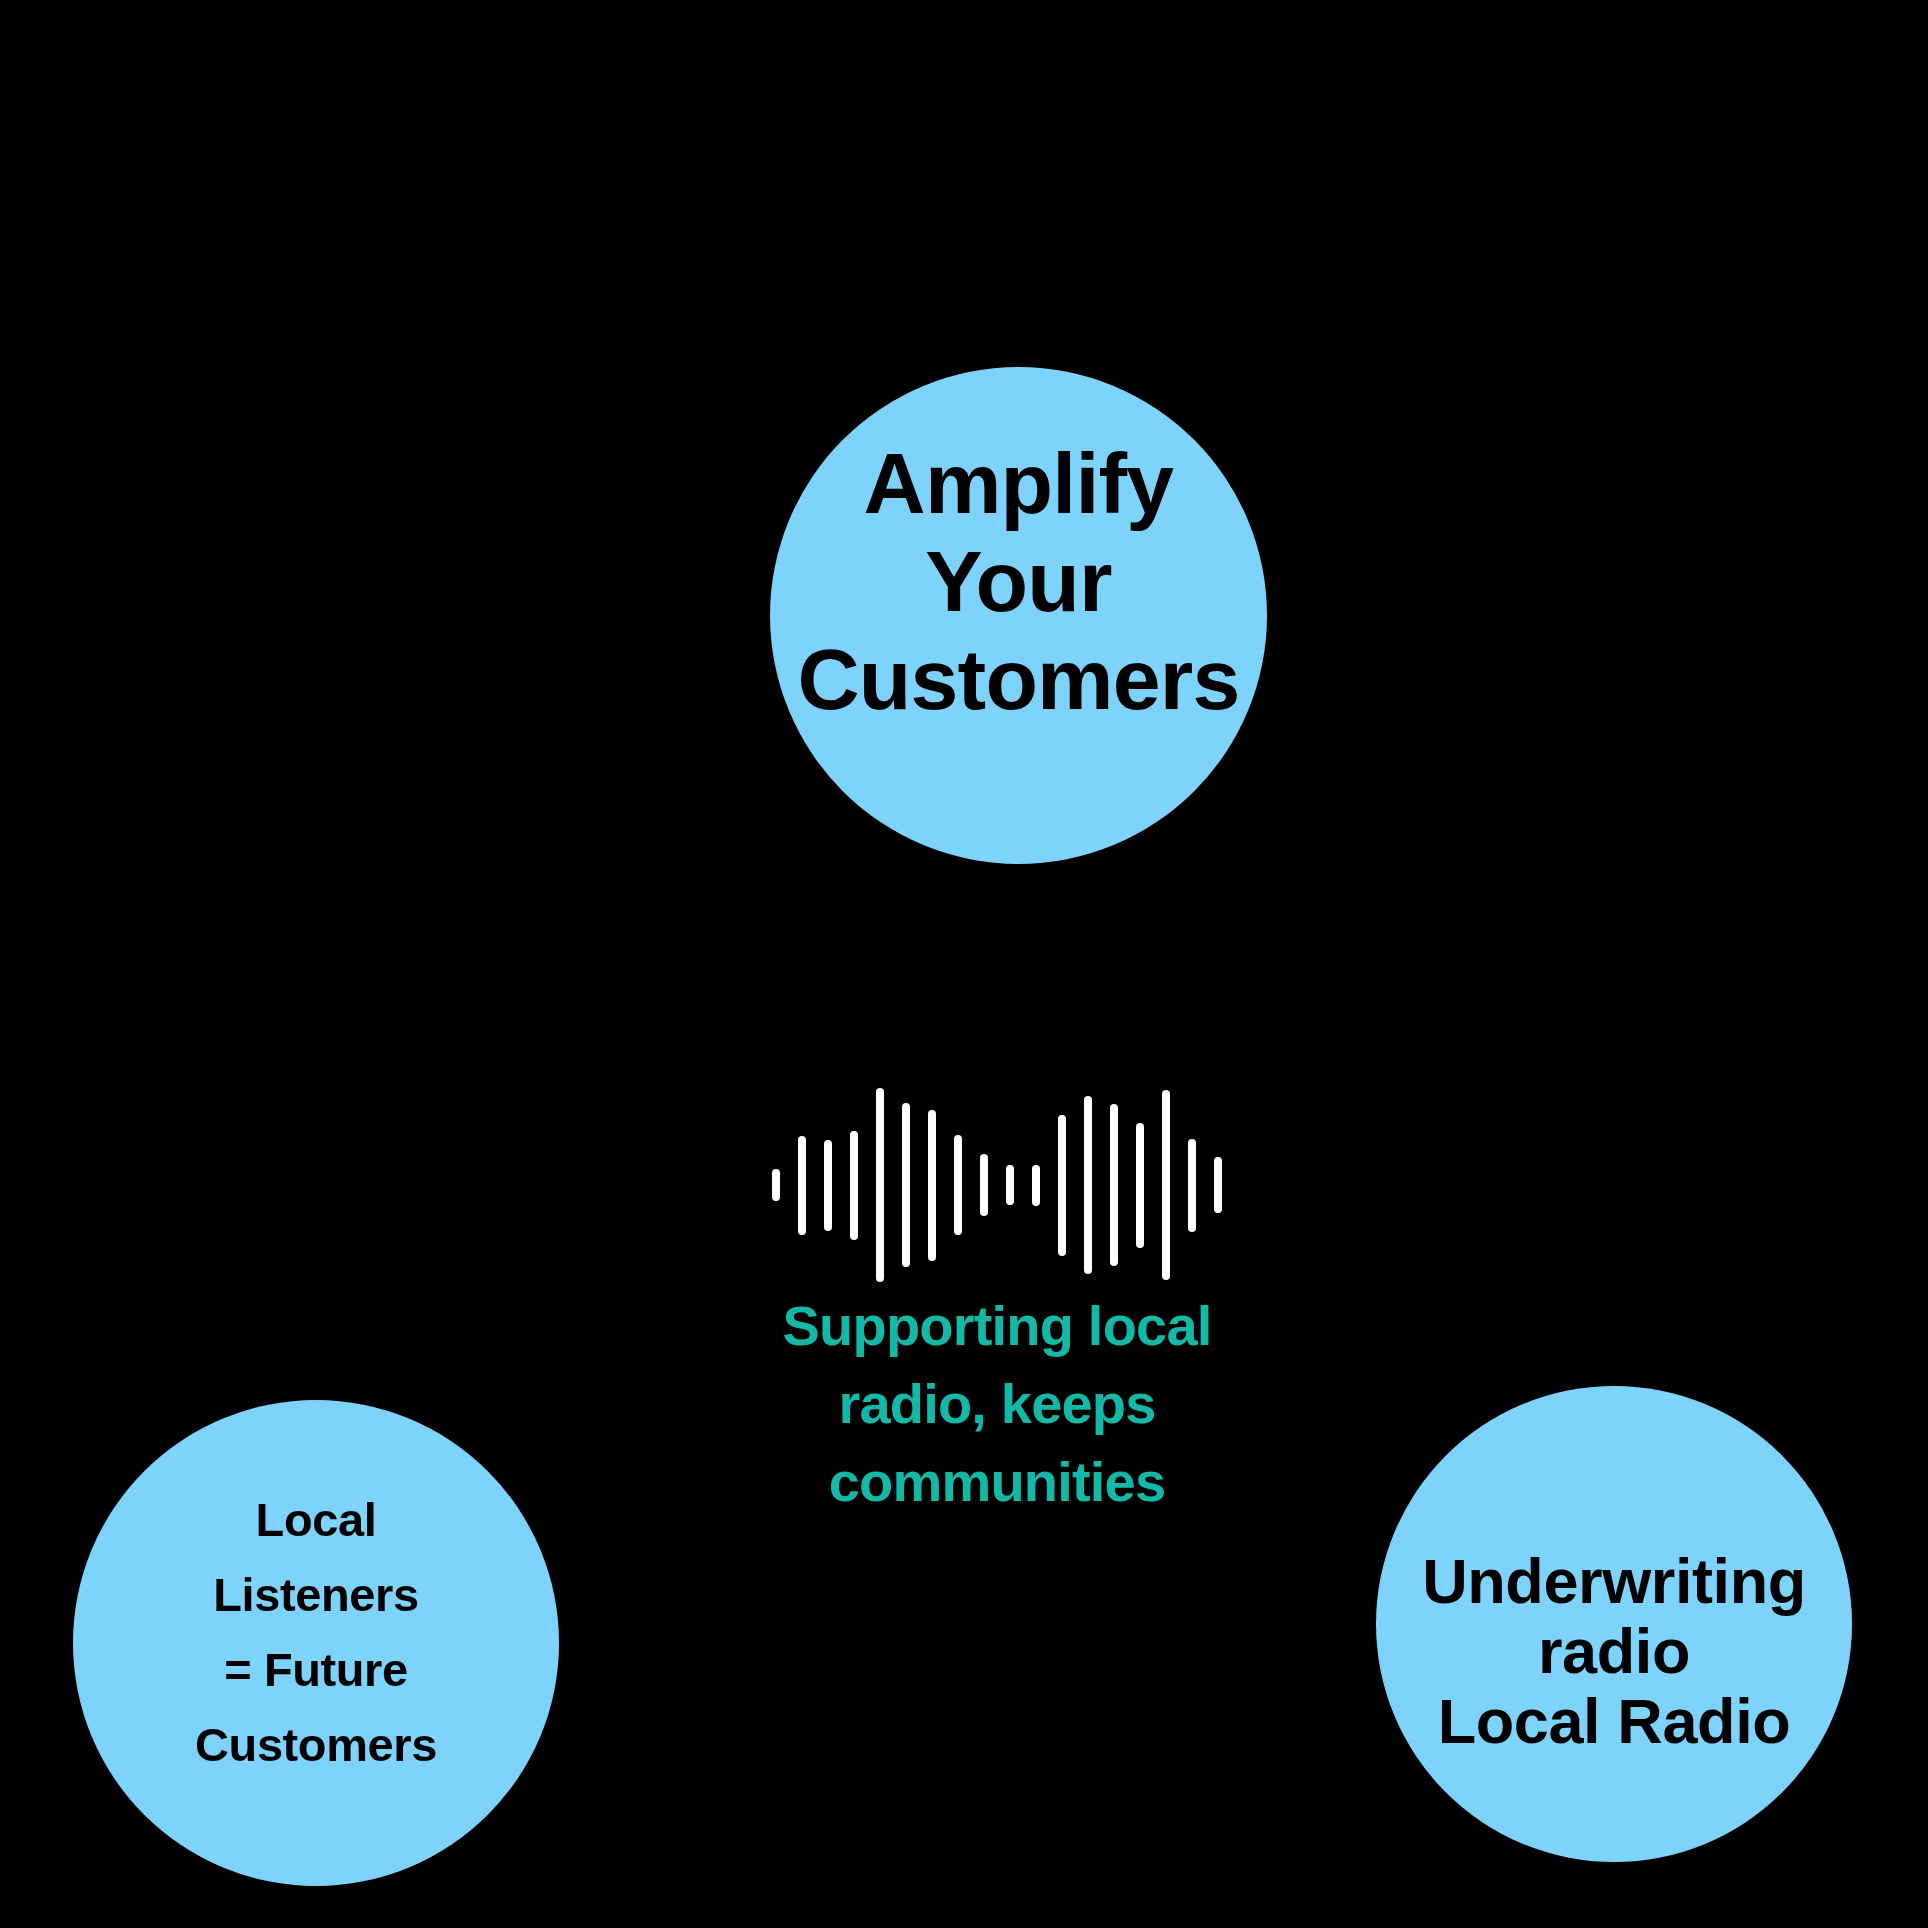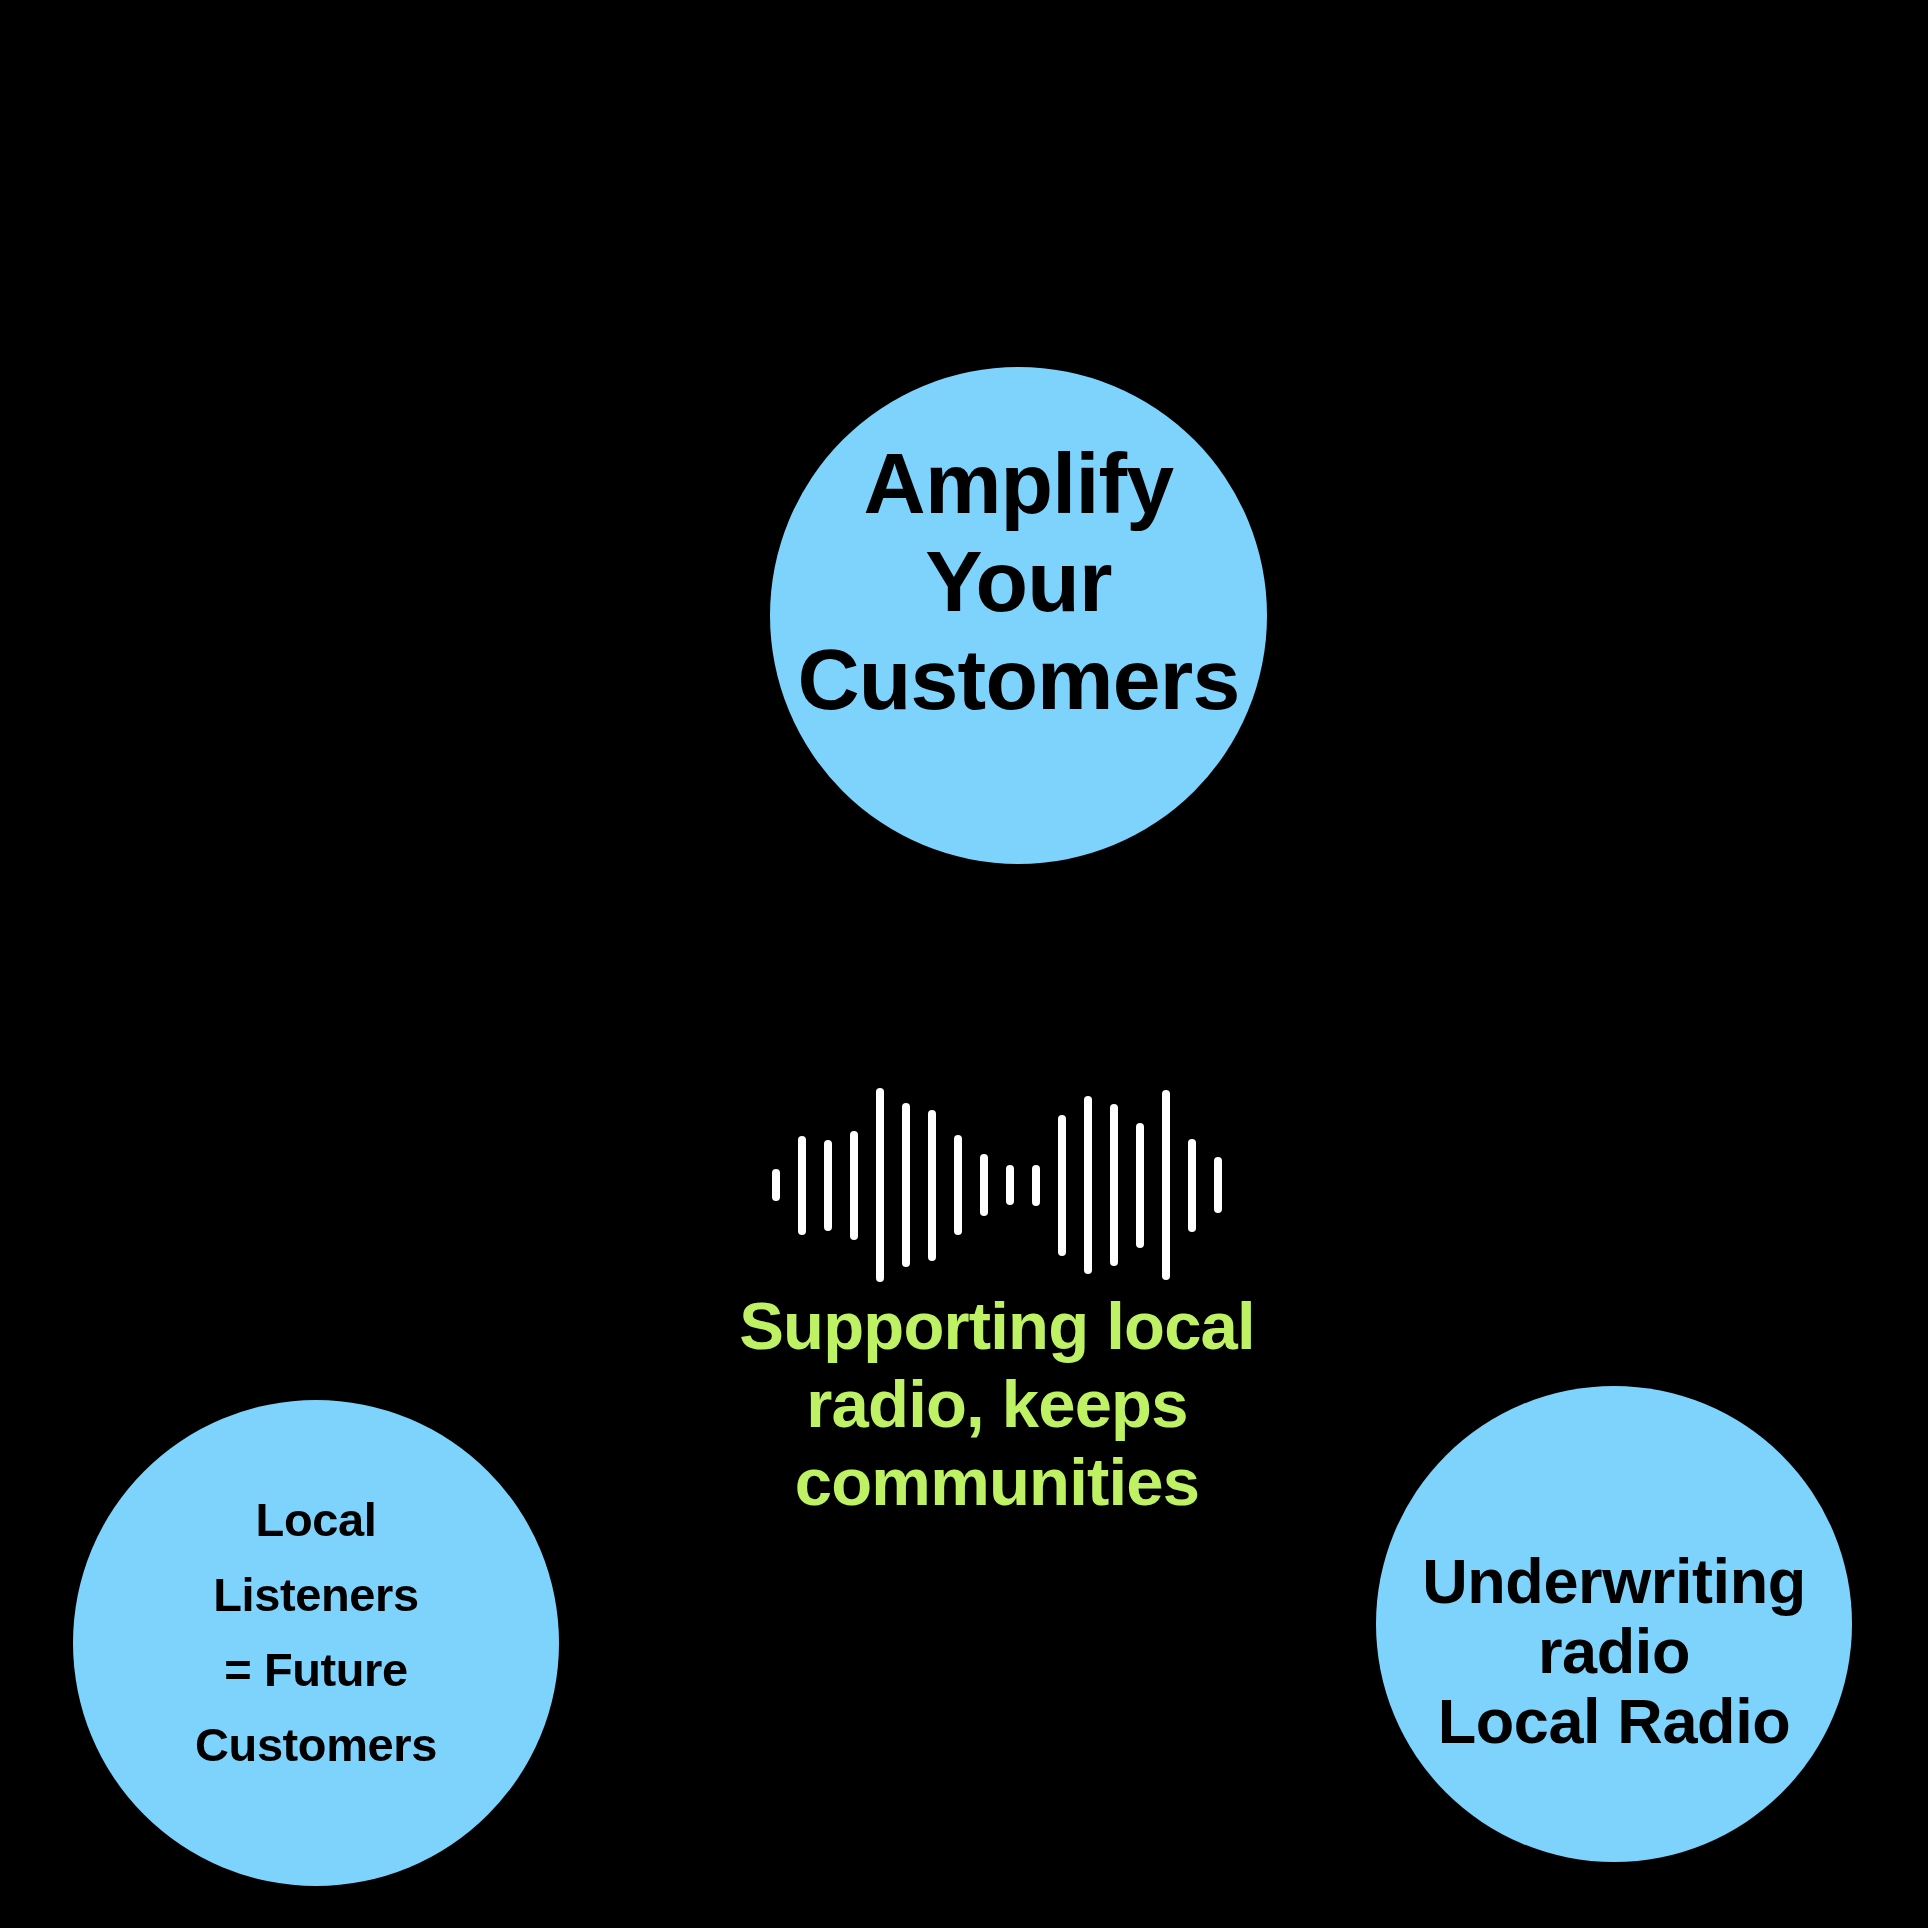--- a/index.html
+++ b/index.html
@@ -72,22 +72,22 @@
     display: flex;
     align-items: center;
   }
   .waveform .bar {
     background: #ffffff;
     border-radius: 4.9px;
     flex: 0 0 auto;
   }
   .center-text {
     margin-top: 4.9px;
-    color: #bef264;
-    font-size: 67px;
+    color: #14b8a6;
+    font-size: 56px;
     line-height: 78px;
     text-align: center;
     letter-spacing: -0.8px;
     white-space: nowrap;
   }
   .line { display: block; }
 </style>
 </head>
 <body>
 

